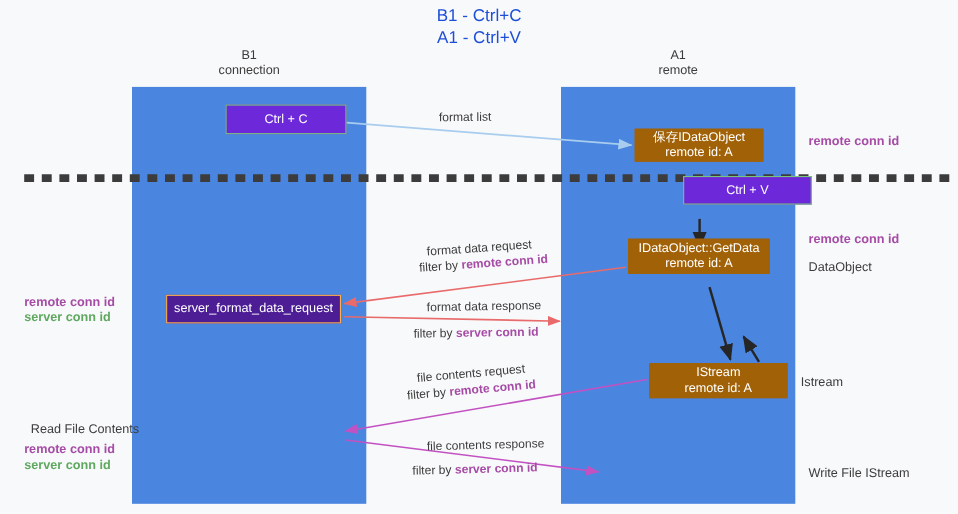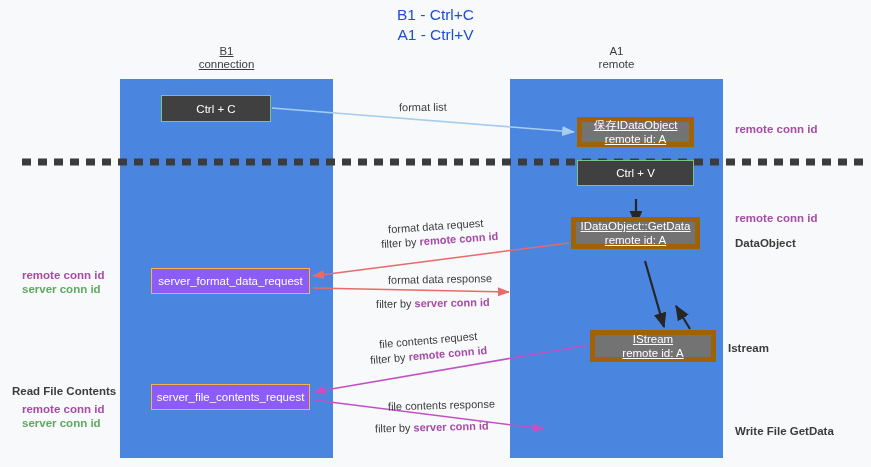--- a/index.html
+++ b/index.html
@@ -21,58 +21,58 @@
     position:absolute;left:0;top:5px;width:871px;
     text-align:center;font-size:15.5px;color:#1d4ed8;line-height:20px;
     white-space:pre-line;
   }
 
   
   .lane-head{
     position:absolute;text-align:center;font-size:11.5px;color:#3c3c3c;
     line-height:13px;white-space:pre-line;
   }
-  #head-b1{left:120px;top:45px;width:213px;text-decoration:underline;}
+  #head-b1{left:120px;top:45px;width:213px;}
   #head-a1{left:510px;top:45px;width:213px;}
 
   
   .box{
     position:absolute;display:flex;align-items:center;justify-content:center;
     text-align:center;color:#ffffff;font-size:11.5px;line-height:14px;
     white-space:pre-line;box-sizing:border-box;
   }
-  .box.green{background:#404040;border:1px solid #7ac47f;}
-  .box.orange{background:#737373;border:5px solid #a16207;text-decoration:underline;}
-  .box.orange-plain{background:#8b5cf6;border:1px solid #fbb04c;}
+  .box.green{background:#6d28d9;border:1px solid #7ac47f;margin-left:44px;}
+  .box.orange{background:#a16207;border:3px solid #a16207;}
+  .box.orange-plain{background:#4c1d95;border:1px solid #fbb04c;}
 
   #box-ctrlc{left:161px;top:95px;width:110px;height:27px;}
   #box-save-idataobject{left:577px;top:117px;width:117px;height:30px;}
   #box-ctrlv{left:577px;top:160px;width:117px;height:26px;}
   #box-getdata{left:571px;top:217px;width:129px;height:32px;}
   #box-fmt-req{left:151px;top:268px;width:159px;height:26px;}
   #box-fmt-resp{left:512px;top:278px;width:159px;height:26px;}
   #box-istream{left:590px;top:330px;width:126px;height:32px;}
   #box-file-req{left:151px;top:384px;width:159px;height:26px;}
   #box-file-resp{left:547px;top:417px;width:159px;height:26px;}
 
   
-  .anno{position:absolute;font-size:11.5px;line-height:14px;white-space:pre-line;font-weight:bold;}
+  .anno{position:absolute;font-size:11.5px;line-height:14px;white-space:pre-line;}
   .anno.black{color:#3c3c3c;}
   .anno.purple{color:#a64ca6;font-weight:bold;}
   .anno.green{color:#5fa85f;font-weight:bold;}
 
   #anno-r1{left:735px;top:122px;}
   #anno-r2{left:735px;top:211px;}
   #anno-r3{left:735px;top:236px;}
   #anno-r4{left:728px;top:341px;}
   #anno-r5{left:735px;top:424px;}
 
   #anno-l1{left:22px;top:268px;}
   #anno-l2{left:22px;top:282px;}
-  #anno-l3{left:12px;top:384px;text-align:right;}
+  #anno-l3{left:28px;top:384px;text-align:right;}
   #anno-l4{left:22px;top:402px;}
   #anno-l5{left:22px;top:416px;}
 
   
   .edge-label{
     position:absolute;font-size:11px;color:#3c3c3c;line-height:15px;
     white-space:nowrap;
   }
   .edge-label .k-purple{color:#a64ca6;font-weight:bold;}
 
@@ -142,27 +142,26 @@
 
   <div id="box-ctrlc" class="box green">Ctrl + C</div>
   <div id="box-save-idataobject" class="box orange">保存IDataObject
 remote id: A</div>
   <div id="box-ctrlv" class="box green">Ctrl + V</div>
   <div id="box-getdata" class="box orange">IDataObject::GetData
 remote id: A</div>
   <div id="box-fmt-req" class="box orange-plain">server_format_data_request</div>
   <div id="box-istream" class="box orange">IStream
 remote id: A</div>
-  <div id="box-file-req" class="box orange-plain">server_file_contents_request</div>
 
   <div id="anno-r1" class="anno purple">remote conn id</div>
   <div id="anno-r2" class="anno purple">remote conn id</div>
   <div id="anno-r3" class="anno black">DataObject</div>
   <div id="anno-r4" class="anno black">Istream</div>
-  <div id="anno-r5" class="anno black">Write File GetData</div>
+  <div id="anno-r5" class="anno black">Write File IStream</div>
 
   <div id="anno-l1" class="anno purple">remote conn id</div>
   <div id="anno-l2" class="anno green">server conn id</div>
   <div id="anno-l3" class="anno black">Read File Contents</div>
   <div id="anno-l4" class="anno purple">remote conn id</div>
   <div id="anno-l5" class="anno green">server conn id</div>
 
   <div id="el-format-list" class="edge-label">
     <span>format list</span>
   </div>

